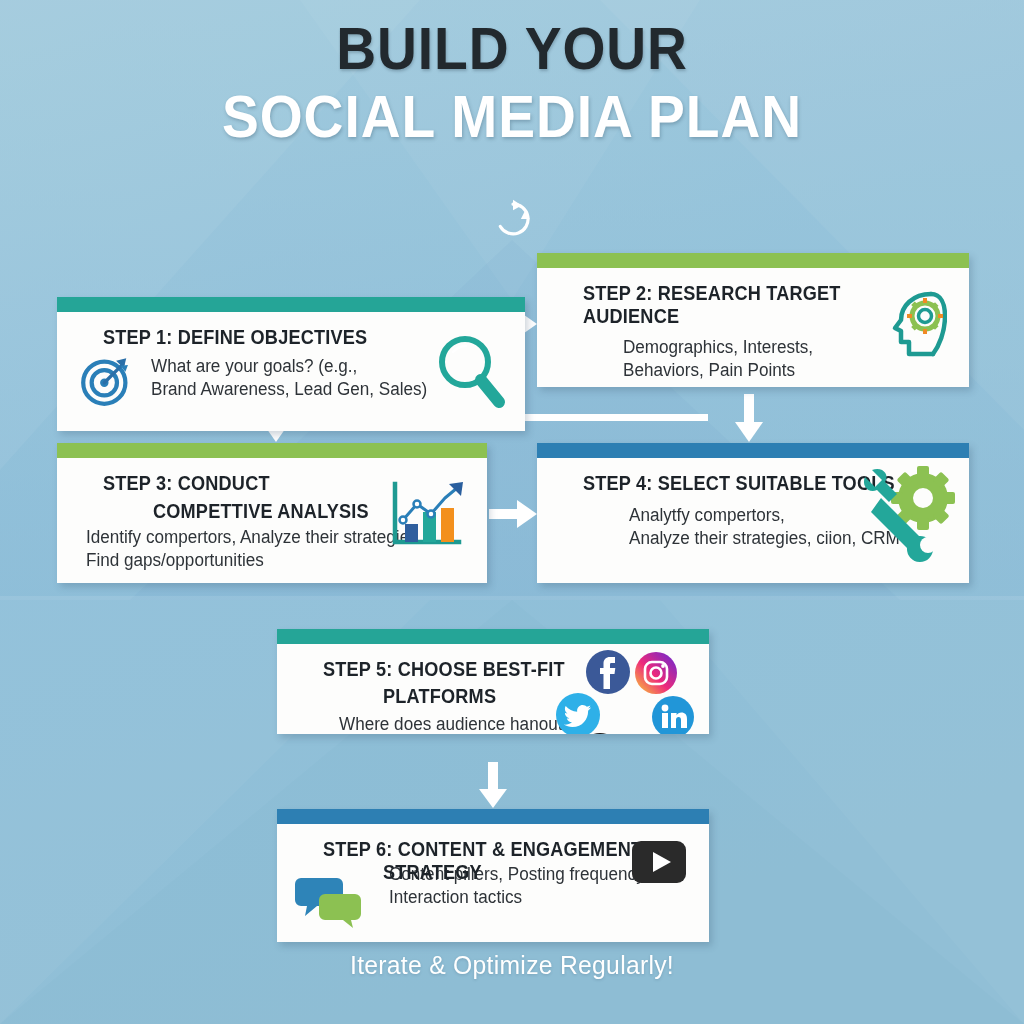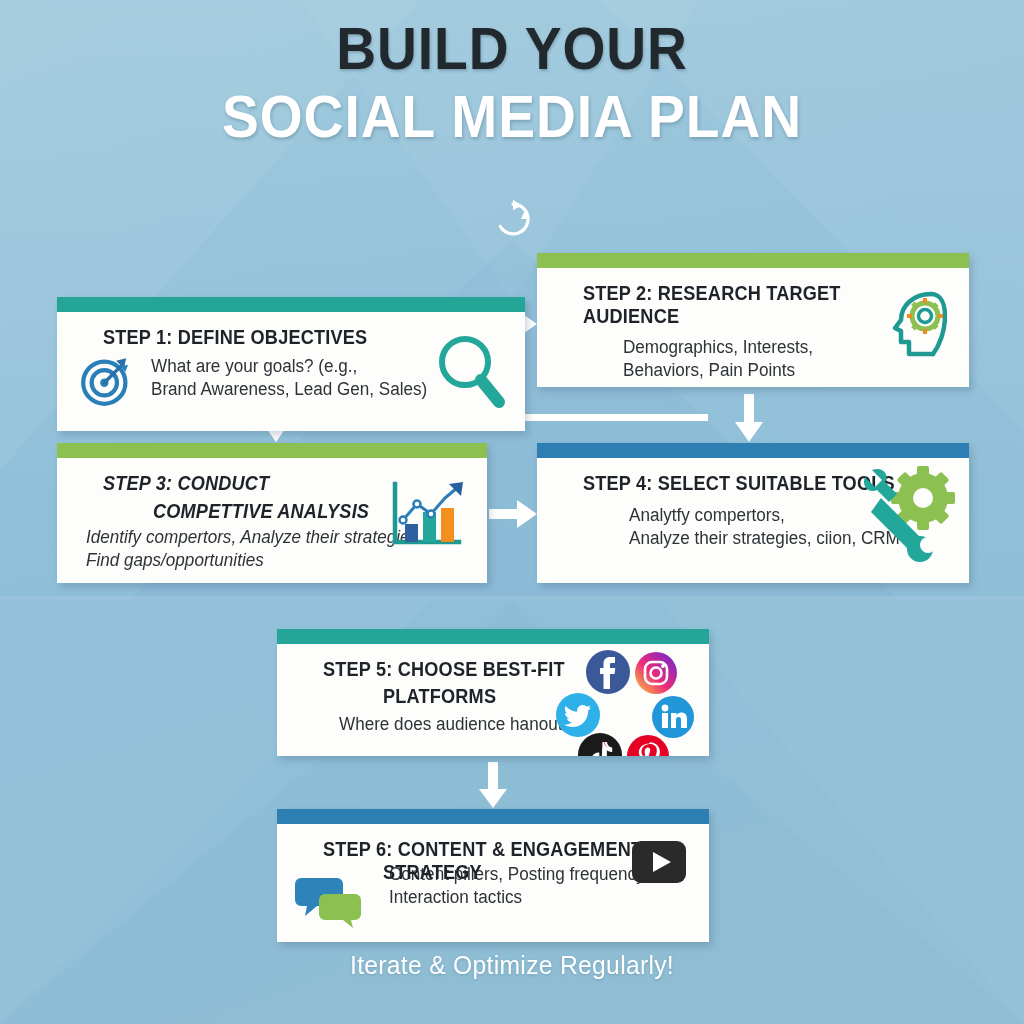--- a/index.html
+++ b/index.html
@@ -85,23 +85,23 @@
     line-height: 1.28;
     transform: scaleX(0.95);
     transform-origin: left center;
     position: relative;
     z-index: 1;
   }
 
   
   #card1 { left: 57px;  top: 253px; width: 468px; height: 134px; margin-top: 44px; }
   #card2 { left: 537px; top: 253px; width: 432px; height: 134px; }
-  #card3 { left: 57px;  top: 443px; width: 430px; height: 140px; font-style: italic; }
+  #card3 { left: 57px;  top: 443px; width: 430px; height: 140px; }
   #card4 { left: 537px; top: 443px; width: 432px; height: 140px; }
-  #card5 { left: 277px; top: 629px; width: 432px; height: 127px; }
+  #card5 { left: 277px; top: 629px; width: 432px; height: 105px; }
   #card6 { left: 277px; top: 809px; width: 432px; height: 133px; }
 
   #card1 .card-title { margin-left: 22px; }
   #card1 .card-desc  { margin-left: 70px; margin-top: 6px; }
   #card2 .card-title { margin-left: 22px; }
   #card2 .card-desc  { margin-left: 62px; margin-top: 8px; }
   #card3 .card-title { margin-left: 22px; }
   #card3 .card-title2{ margin-left: 72px; margin-top: 5px; }
   #card3 .card-desc  { margin-left: 5px; margin-top: 3px; }
   #card4 .card-title { margin-left: 22px; }

